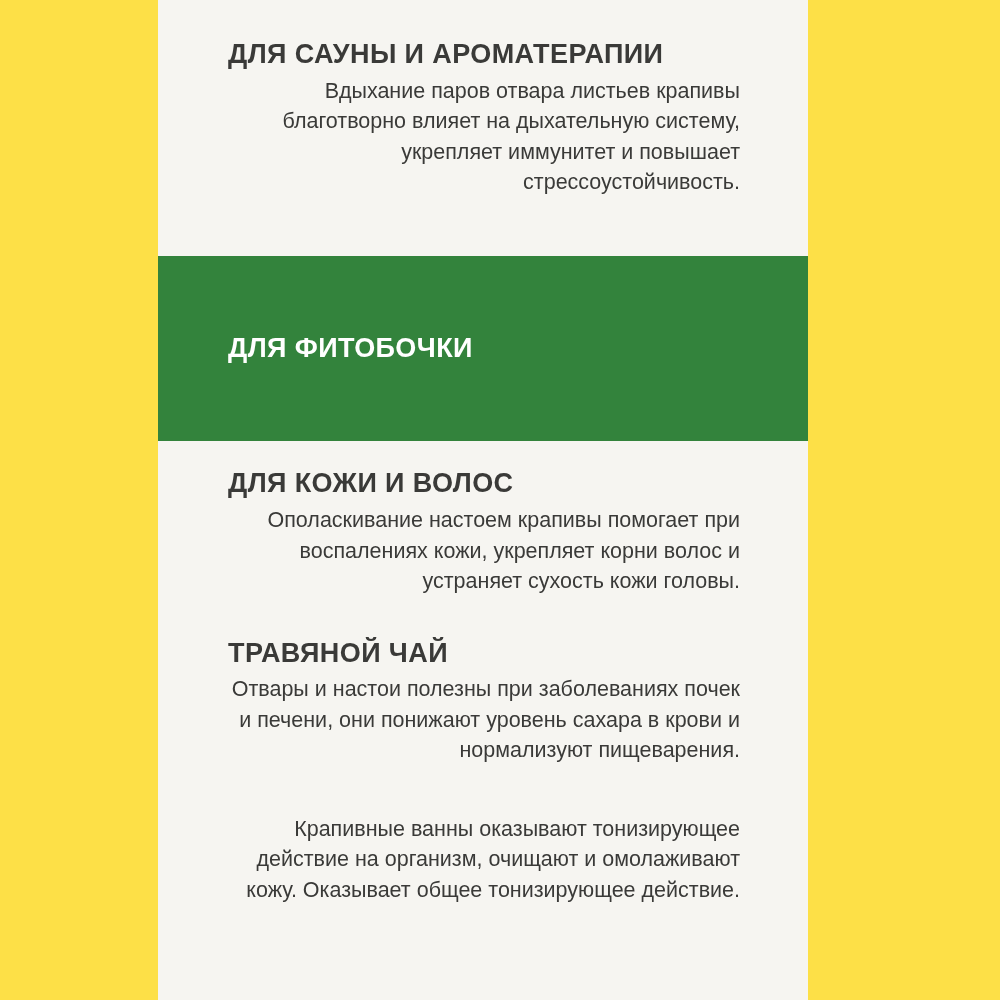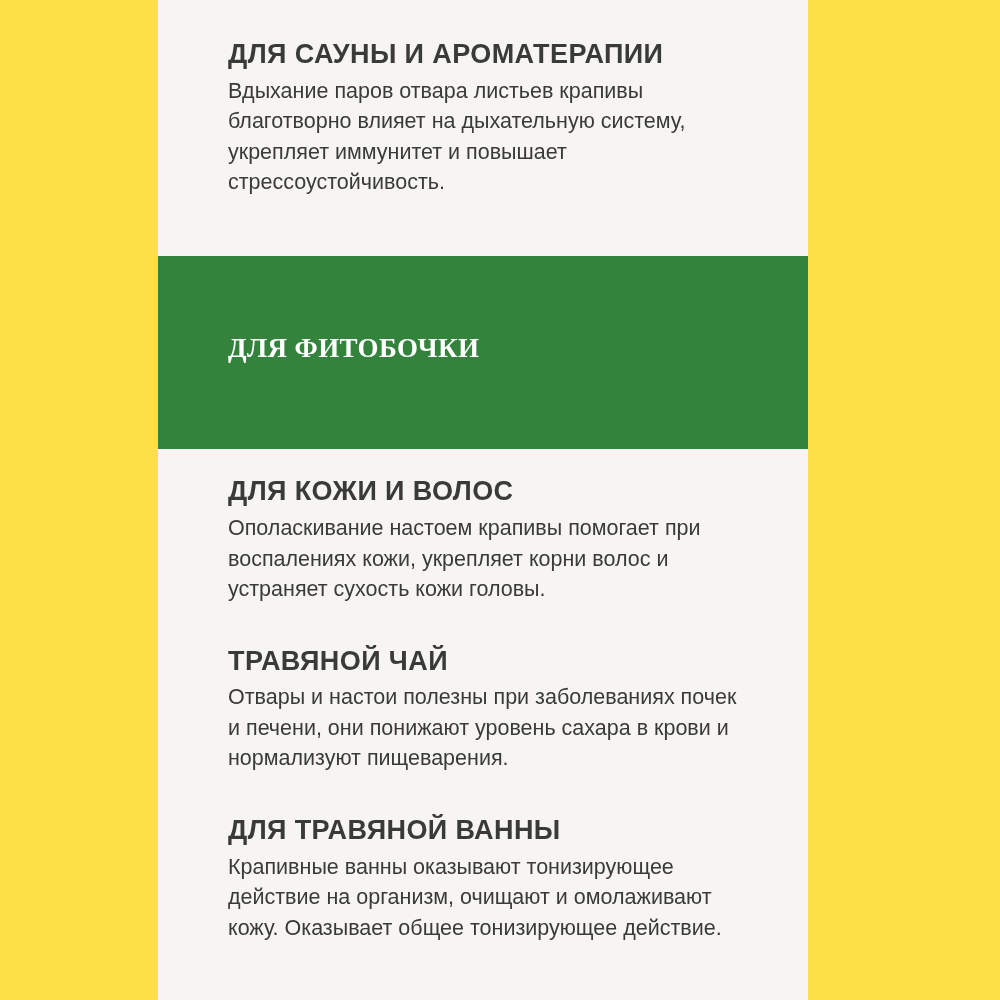--- a/index.html
+++ b/index.html
@@ -56,30 +56,31 @@
     letter-spacing: 0.4px;
     line-height: 1.1;
     text-transform: uppercase;
   }
 
   .section p {
     margin: 6px 0 0 0;
     font-size: 21.5px;
     line-height: 1.42;
     font-weight: 400;
+    text-align: right;
   }
 
   
   #sec-sauna     { padding-top: 40px;  padding-bottom: 58px; }
   #sec-fitobar   { padding-top: 78px;  padding-bottom: 78px; }
   #sec-tea       { padding-top: 28px;  padding-bottom: 14px; }
   #sec-skin      { padding-top: 28px;  padding-bottom: 14px; }
   #sec-bath      { padding-top: 28px;  padding-bottom: 30px; }
 
-  #sec-fitobar h2 { margin-bottom: 8px; font-family: Liberation Serif, serif; }
+  #sec-fitobar h2 { margin-bottom: 0; }
   #sec-fitobar p  { line-height: 1.42; }
 
   .section.green h2 { color: #ffffff; }
   .section.green p  { color: #f2f6f1; }
 </style>
 </head>
 <body>
 
 <div class="page">
   <div class="label-panel">
@@ -97,18 +98,17 @@
       <h2>ДЛЯ КОЖИ И ВОЛОС</h2>
       <p>Ополаскивание настоем крапивы помогает при воспалениях кожи, укрепляет корни волос и устраняет сухость кожи головы.</p>
     </section>
 
     <section class="section light" id="sec-tea">
       <h2>ТРАВЯНОЙ ЧАЙ</h2>
       <p>Отвары и настои полезны при заболеваниях почек и печени, они понижают уровень сахара в крови и нормализуют пищеварения.</p>
     </section>
 
     <section class="section light" id="sec-bath">
-      <h2>ДЛЯ ТРАВЯНОЙ ВАННЫ</h2>
       <p>Крапивные ванны оказывают тонизирующее действие на  организм, очищают и омолаживают кожу. Оказывает общее тонизирующее действие.</p>
     </section>
 
   </div>
 </div>
 
 </body></html>

